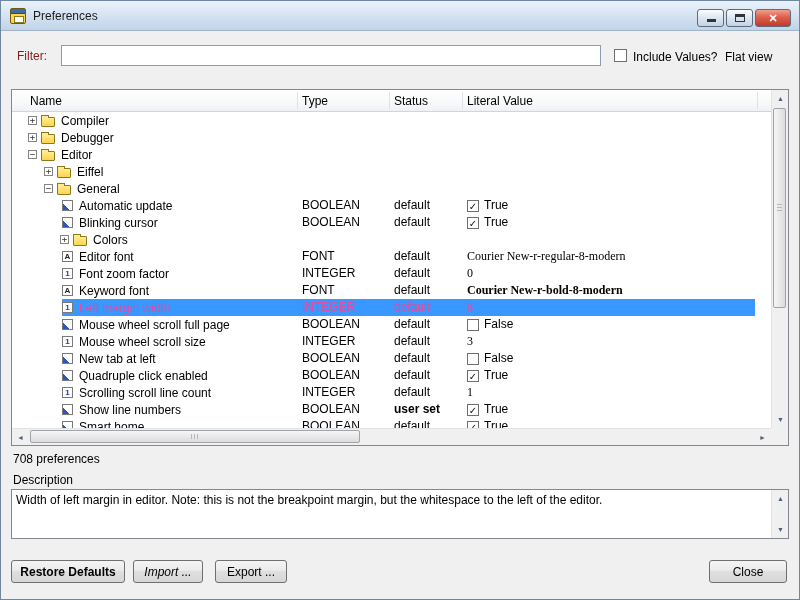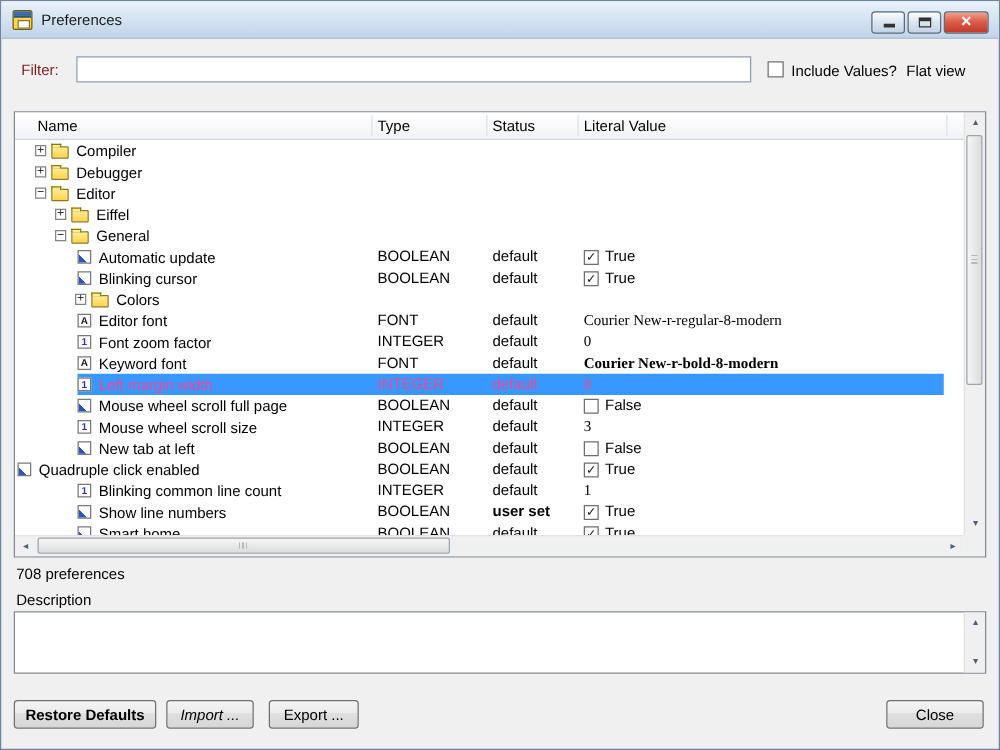--- a/index.html
+++ b/index.html
@@ -305,37 +305,37 @@
             <span class="tname">New tab at left</span>
           </div>
           <span class="tcol tcol-type">BOOLEAN</span>
           <span class="tcol tcol-status">default</span>
           <span class="tcol tcol-value">
             <span class="cb"></span>
             <span class="vtext">False</span>
           </span>
         </div>
         <div class="trow">
-          <div class="prefix" style="">
+          <div class="prefix" style="padding-left: 48px;">
             <span class="expspace"></span>
             <span class="ticon bool"></span>
             <span class="tname">Quadruple click enabled</span>
           </div>
           <span class="tcol tcol-type">BOOLEAN</span>
           <span class="tcol tcol-status">default</span>
           <span class="tcol tcol-value">
             <span class="cb">✓</span>
             <span class="vtext">True</span>
           </span>
         </div>
         <div class="trow">
           <div class="prefix" style="padding-left: 48px;">
             <span class="expspace"></span>
             <span class="ticon int">1</span>
-            <span class="tname">Blinking common line count</span>
+            <span class="tname">Scrolling scroll line count</span>
           </div>
           <span class="tcol tcol-type">INTEGER</span>
           <span class="tcol tcol-status">default</span>
           <span class="tcol tcol-value">
             <span class="vtext mono">1</span>
           </span>
         </div>
         <div class="trow">
           <div class="prefix" style="padding-left: 48px;">
             <span class="expspace"></span>
@@ -375,20 +375,21 @@
     </div>
     <div class="corner"></div>
   </div>
 
   <div class="statusrow">
     <span>708 preferences</span>
   </div>
 
   <div class="desc-label">Description</div>
   <div class="desc-box">
+    <div class="desc-text">Width of left margin in editor.  Note: this is not the breakpoint margin, but the whitespace to the left of the editor.</div>
     <div class="dscroll">
       <span class="sarrow up">▲</span>
       <span class="sarrow down">▼</span>
     </div>
   </div>
 
   <button class="btn restore">Restore Defaults</button>
   <button class="btn import">Import ...</button>
   <button class="btn export">Export ...</button>
   <button class="btn closebtn">Close</button>

